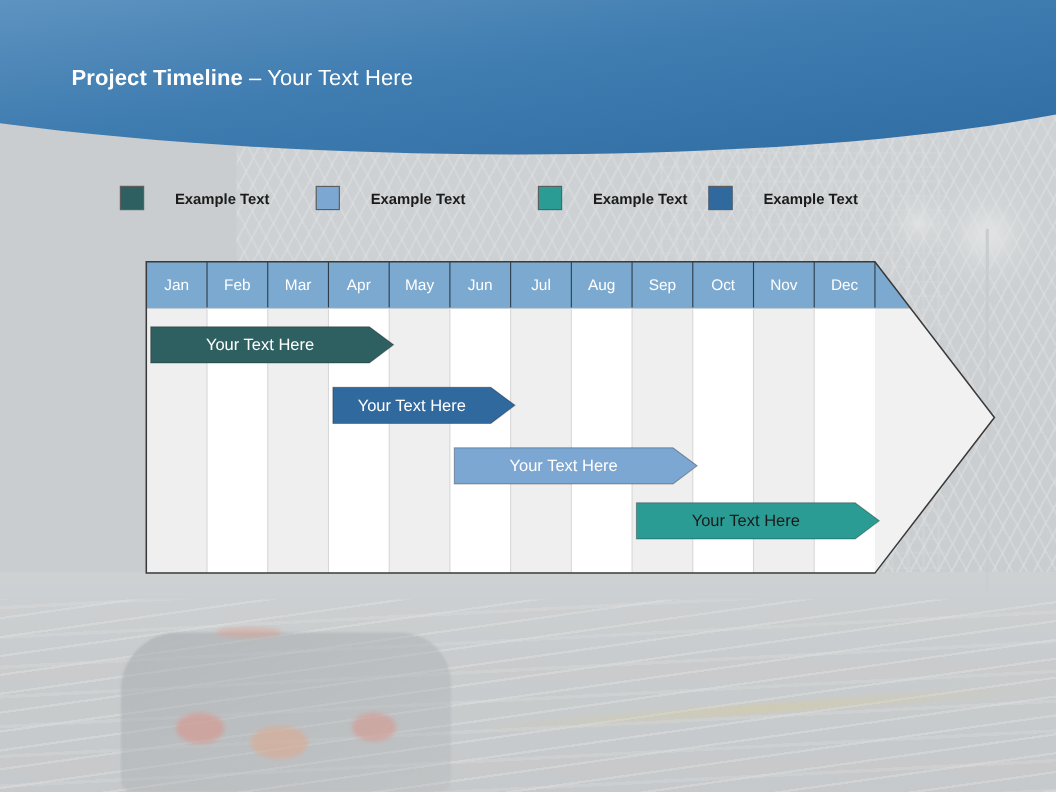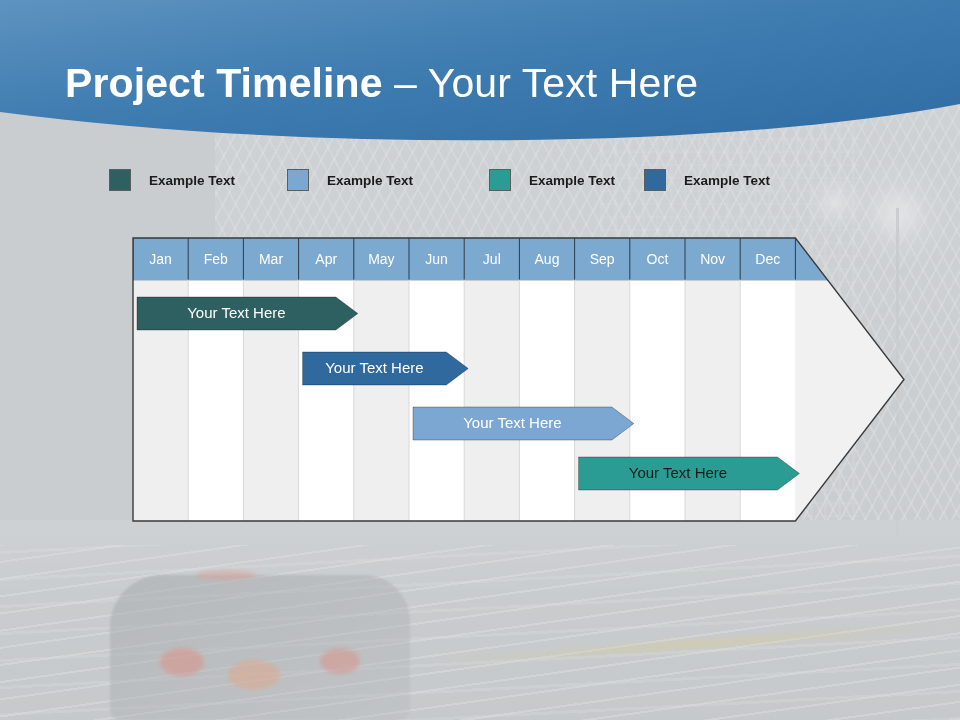--- a/index.html
+++ b/index.html
@@ -67,31 +67,31 @@
   .tail.b{left:228px;top:660px;width:52px;height:30px;background:rgba(240,118,58,.60);}
   .tail.c{left:320px;top:648px;width:40px;height:26px;background:rgba(232,72,48,.58);}
   .tail.d{left:196px;top:570px;width:60px;height:10px;background:rgba(236,96,60,.48);}
   .bg-dim{position:absolute;inset:0;background:rgba(203,206,209,.58);}
 
   
   .header-band{position:absolute;left:0;top:0;width:960px;height:145px;}
   .header-band svg{display:block;}
   .title{
     position:absolute;left:65px;top:60px;
-    font-size:41px;color:#ffffff;letter-spacing:.1px;white-space:nowrap;
+    font-size:20px;color:#ffffff;letter-spacing:.1px;white-space:nowrap;
   }
   .title .strong{font-weight:bold;}
   .title .light{font-weight:normal;}
 
   
   .legend{position:absolute;left:109px;top:166px;width:700px;height:30px;}
   .legend-item{position:absolute;top:0;display:flex;align-items:center;height:28px;}
   .legend-sw{width:22px;height:22px;border:1px solid #5d5d5d;box-sizing:border-box;}
   .legend-label{
-    margin-left:18px;font-size:13.5px;font-weight:bold;color:#1b1b1b;white-space:nowrap;
+    margin-left:28px;font-size:13.5px;font-weight:bold;color:#1b1b1b;white-space:nowrap;
   }
 
   
   .chart{position:absolute;left:109px;top:238px;width:775px;height:288px;margin-left:24px;}
   .chart svg{display:block;overflow:visible;}
   .mlabel{
     font-family:"Liberation Sans", sans-serif;font-size:14px;fill:#ffffff;
     text-anchor:middle;dominant-baseline:middle;
   }
   .bartext{

